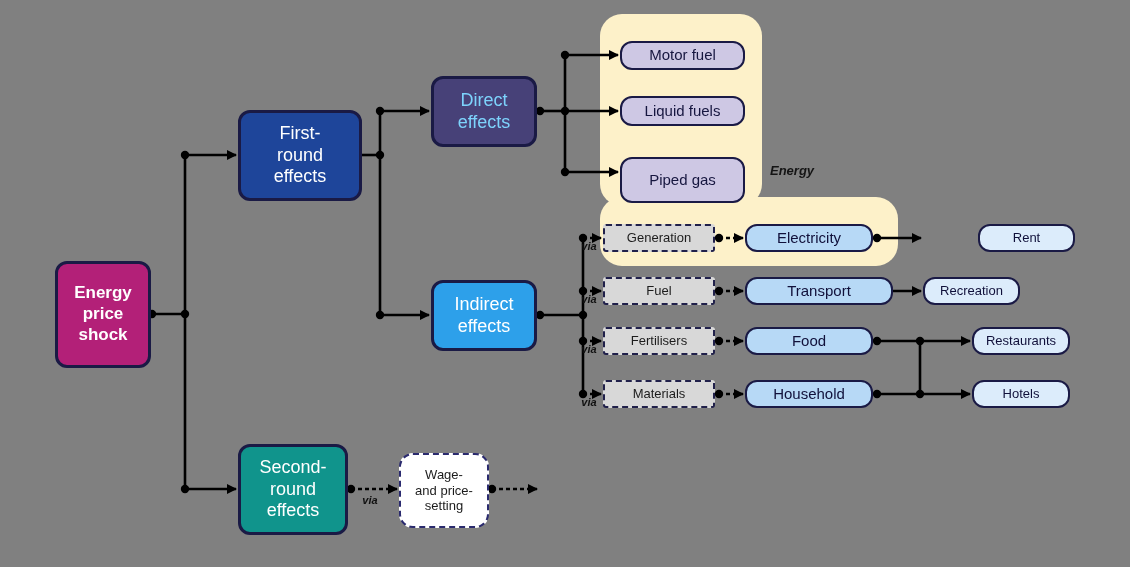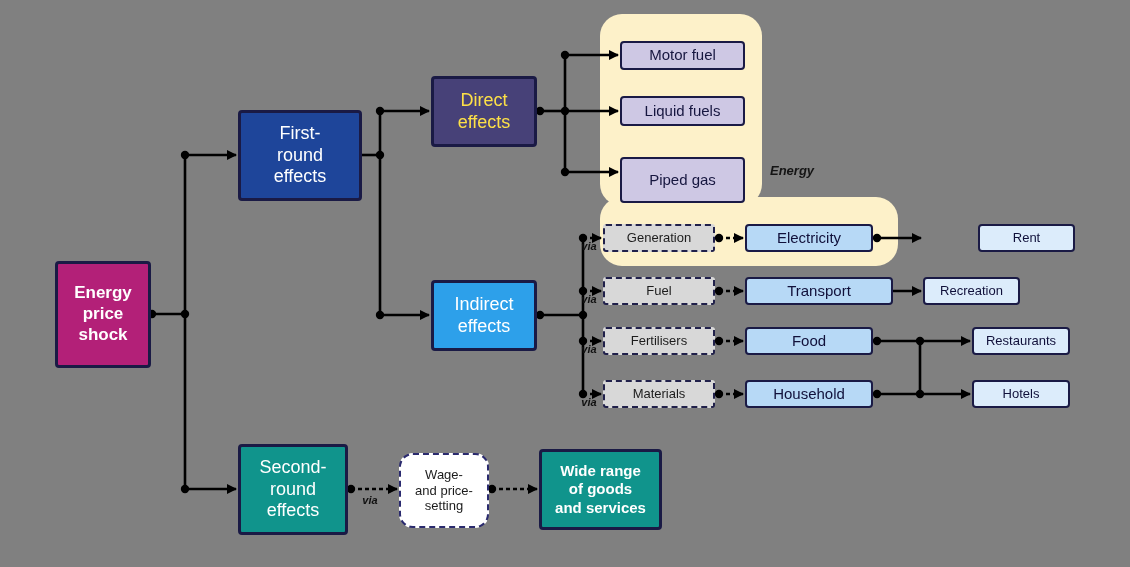--- a/index.html
+++ b/index.html
@@ -1,25 +1,25 @@
 <!DOCTYPE html>
 <html style="--background: #808080; --magenta: #b32078; --dark-blue: #1e459a; --teal: #10948c; --indigo: #474178; --bright-blue: #2da0ea; --lavender: #cec8e4; --light-blue: #b7d9f6; --pale-blue: #dcecfb; --gray-box: #d8d8d8; --highlight: #fdf1c9; --navy-border: #1a1a45; --line: #000000;"><head>
 <meta charset="utf-8">
 <style>
   html,body{margin:0;padding:0;background:#808080;}
   .stage{position:relative;width:1130px;height:567px;background:var(--background,#808080);
          font-family:"Liberation Sans",sans-serif;overflow:hidden;}
   .hl{position:absolute;background:var(--highlight,#fdf1c9);border-radius:22px;}
   svg.connectors{position:absolute;left:0;top:0;}
   .node{position:absolute;box-sizing:border-box;display:flex;align-items:center;justify-content:center;
-        text-align:center;white-space:pre-line;line-height:1.22;border-radius:4px;}
+        text-align:center;white-space:pre-line;line-height:1.22;border-radius:12px;}
   .magenta{background:var(--magenta,#b32078);border:3px solid var(--navy-border,#1a1a45);color:#fff;font-size:17px;font-weight:bold;}
   .dkblue {background:var(--dark-blue,#1e459a);border:3px solid var(--navy-border,#1a1a45);color:#fff;font-size:18px;}
   .teal   {background:var(--teal,#10948c);border:3px solid var(--navy-border,#1a1a45);color:#fff;font-size:18px;}
-  .indigo {background:var(--indigo,#474178);border:3px solid var(--navy-border,#1a1a45);color:#fde047;font-size:18px;}
+  .indigo {background:var(--indigo,#474178);border:3px solid var(--navy-border,#1a1a45);color:#7dd3fc;font-size:18px;}
   .brblue {background:var(--bright-blue,#2da0ea);border:3px solid var(--navy-border,#1a1a45);color:#fff;font-size:18px;}
   .lav    {background:var(--lavender,#cec8e4);border:2px solid var(--navy-border,#1a1a45);color:#16163f;font-size:15px;}
   .grayb  {background:var(--gray-box,#d8d8d8);border:2px dashed #20204a;color:#1c1c1c;font-size:13px;border-radius:3px;}
   .ltblue {background:var(--light-blue,#b7d9f6);border:2px solid var(--navy-border,#1a1a45);color:#10103a;font-size:15px;}
   .pale   {background:var(--pale-blue,#dcecfb);border:2px solid var(--navy-border,#1a1a45);color:#10103a;font-size:13px;}
   .wage   {background:#ffffff;border:2px dashed #2a2a6e;color:#1c1c1c;font-size:13px;border-radius:14px;}
   .wide   {background:var(--teal,#10948c);border:3px solid var(--navy-border,#1a1a45);color:#fff;font-size:15px;font-weight:bold;}
   .via{position:absolute;font-size:11px;font-style:italic;font-weight:bold;color:#101010;width:30px;text-align:center;}
   .energy-label{position:absolute;font-size:13px;font-style:italic;font-weight:bold;color:#141414;}
 </style>
@@ -136,23 +136,20 @@
   <div class="node ltblue" style="left:745px;top:380px;width:128px;height:28px;">Household</div>
 
   <div class="node pale" style="left:978px;top:224px;width:97px;height:28px;">Rent</div>
   <div class="node pale" style="left:923px;top:277px;width:97px;height:28px;">Recreation</div>
   <div class="node pale" style="left:972px;top:327px;width:98px;height:28px;">Restaurants</div>
   <div class="node pale" style="left:972px;top:380px;width:98px;height:28px;">Hotels</div>
 
   <div class="node wage" style="left:399px;top:453px;width:90px;height:75px;">Wage-
 and price-
 setting</div>
-  <div class="node wide" style="left:539px;top:449px;width:123px;height:81px;">Wide range
-of goods
-and services</div>
 
   <div class="via" style="left:574px;top:240px;">via</div>
   <div class="via" style="left:574px;top:293px;">via</div>
   <div class="via" style="left:574px;top:343px;">via</div>
   <div class="via" style="left:574px;top:396px;">via</div>
   <div class="via" style="left:355px;top:494px;">via</div>
 
   <div class="energy-label" style="left:770px;top:163px;">Energy</div>
 
 </div>

